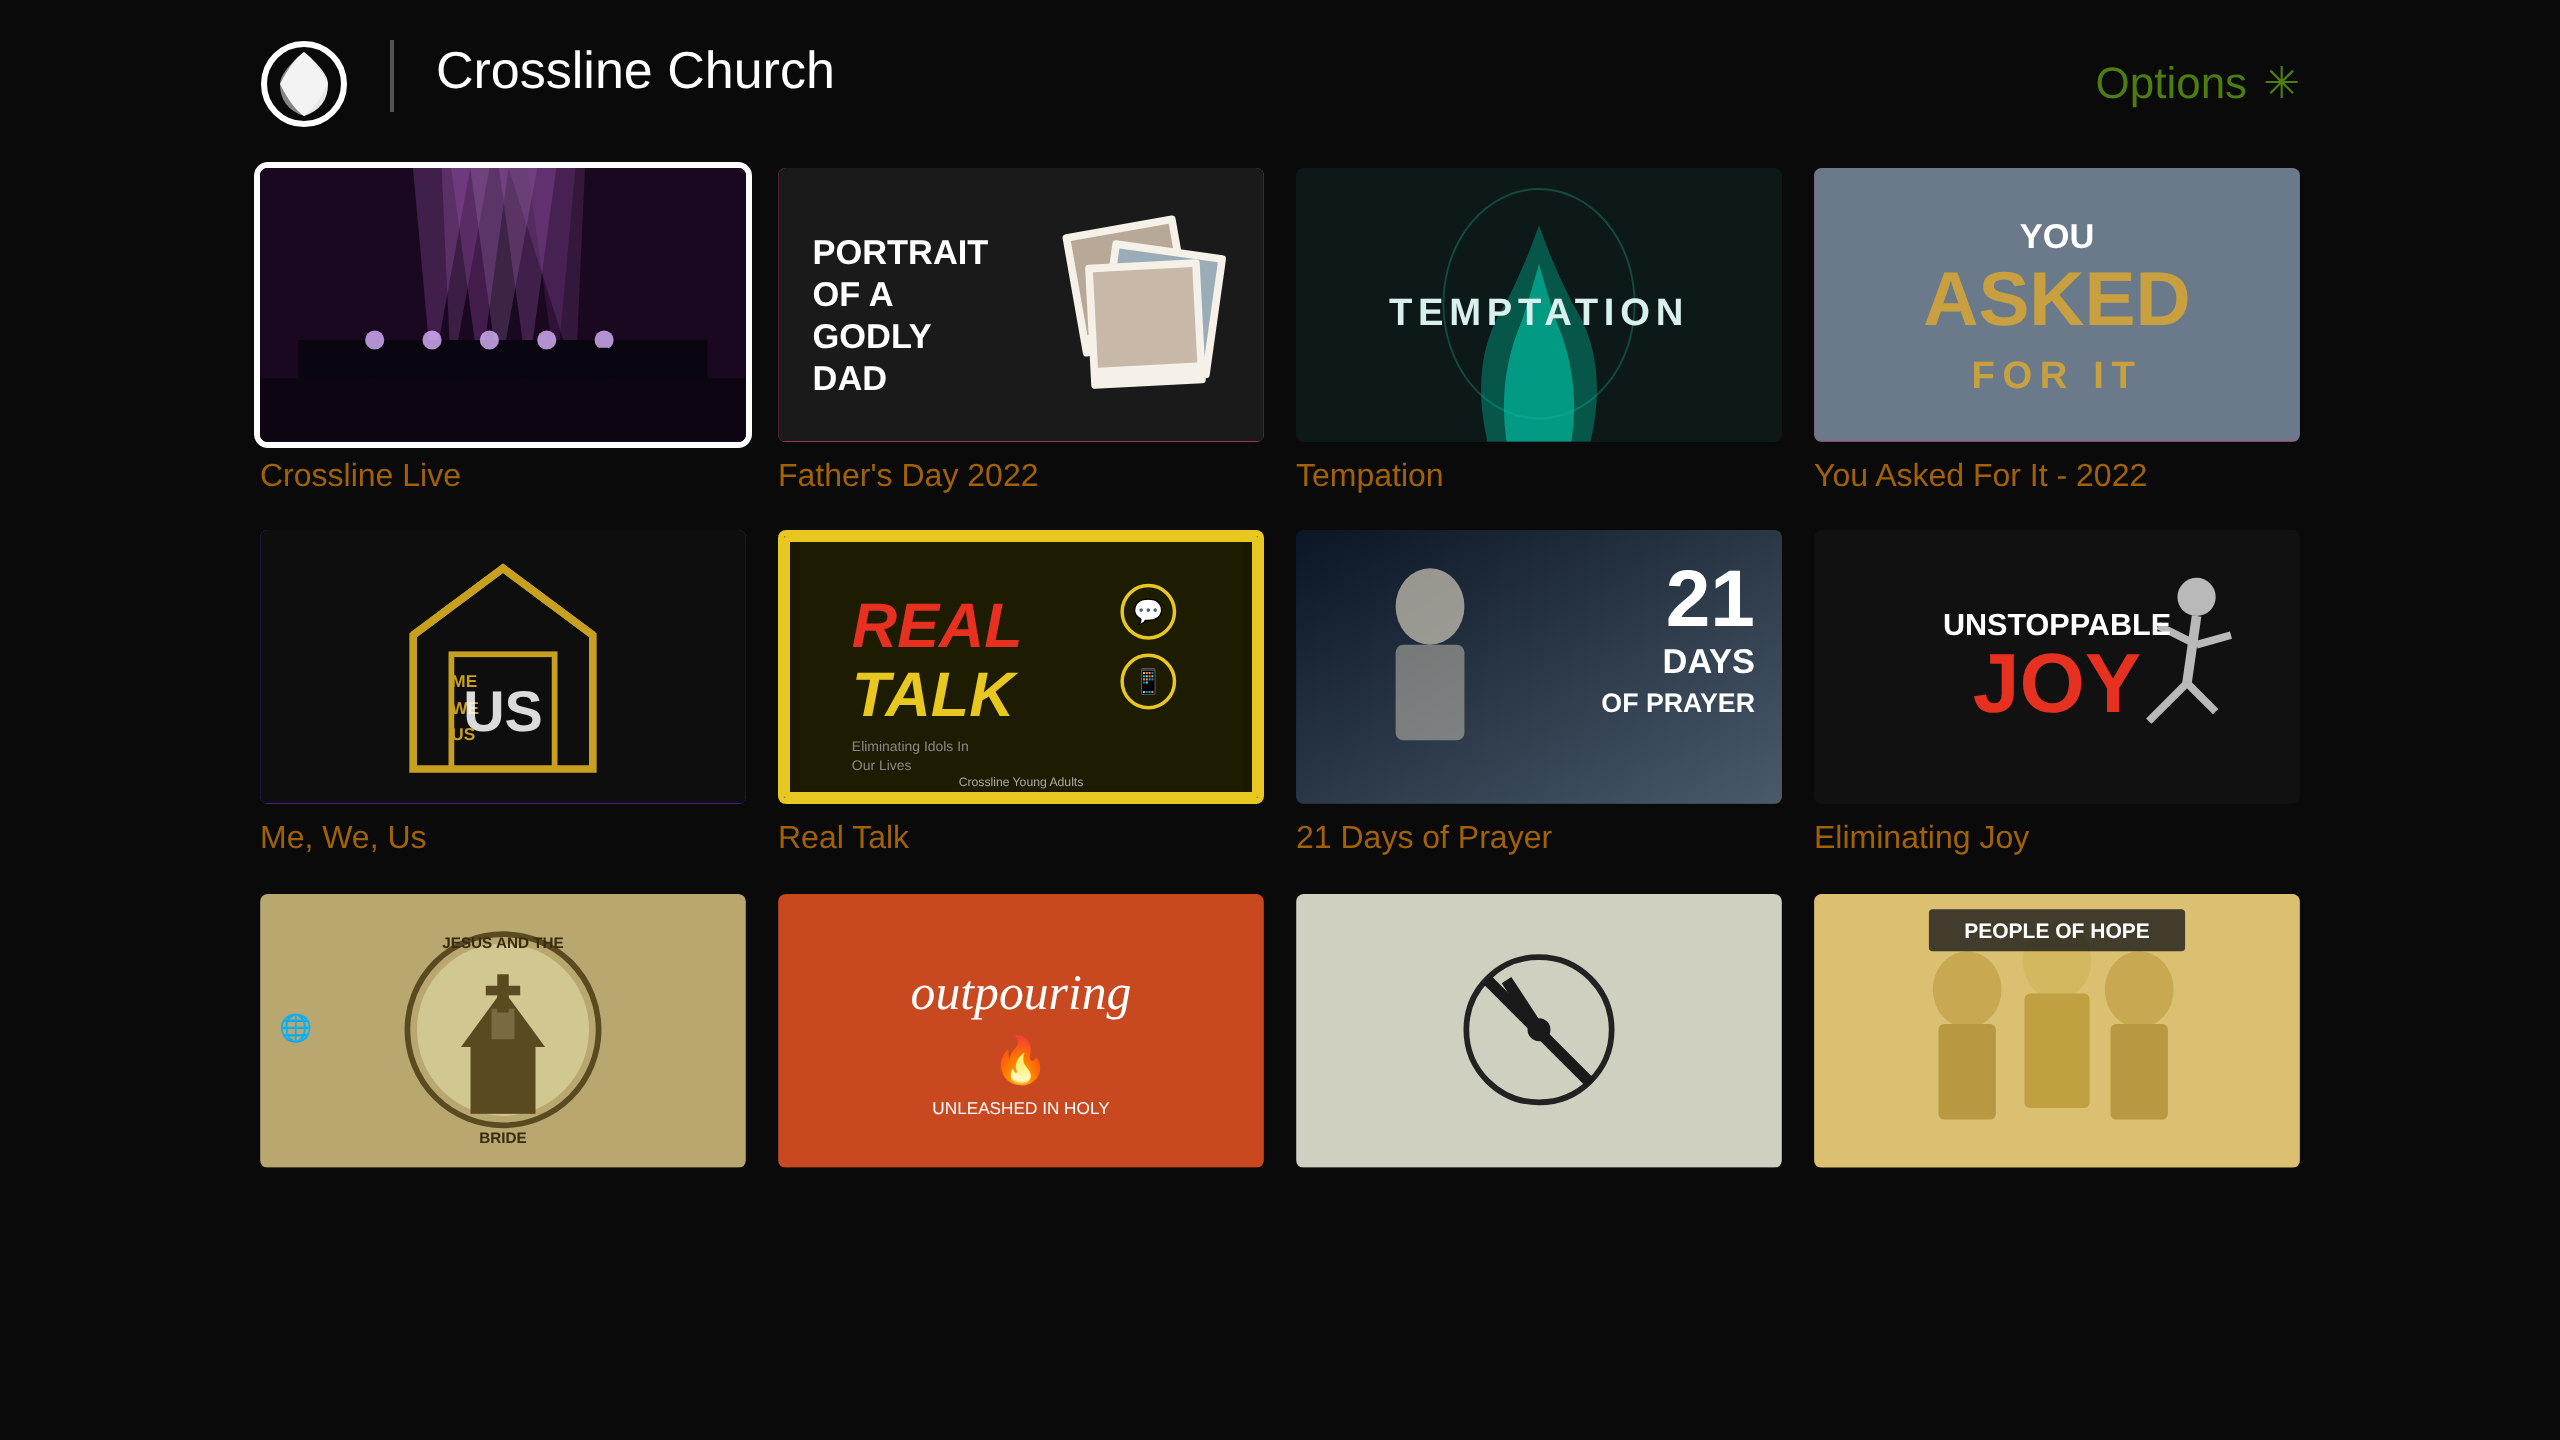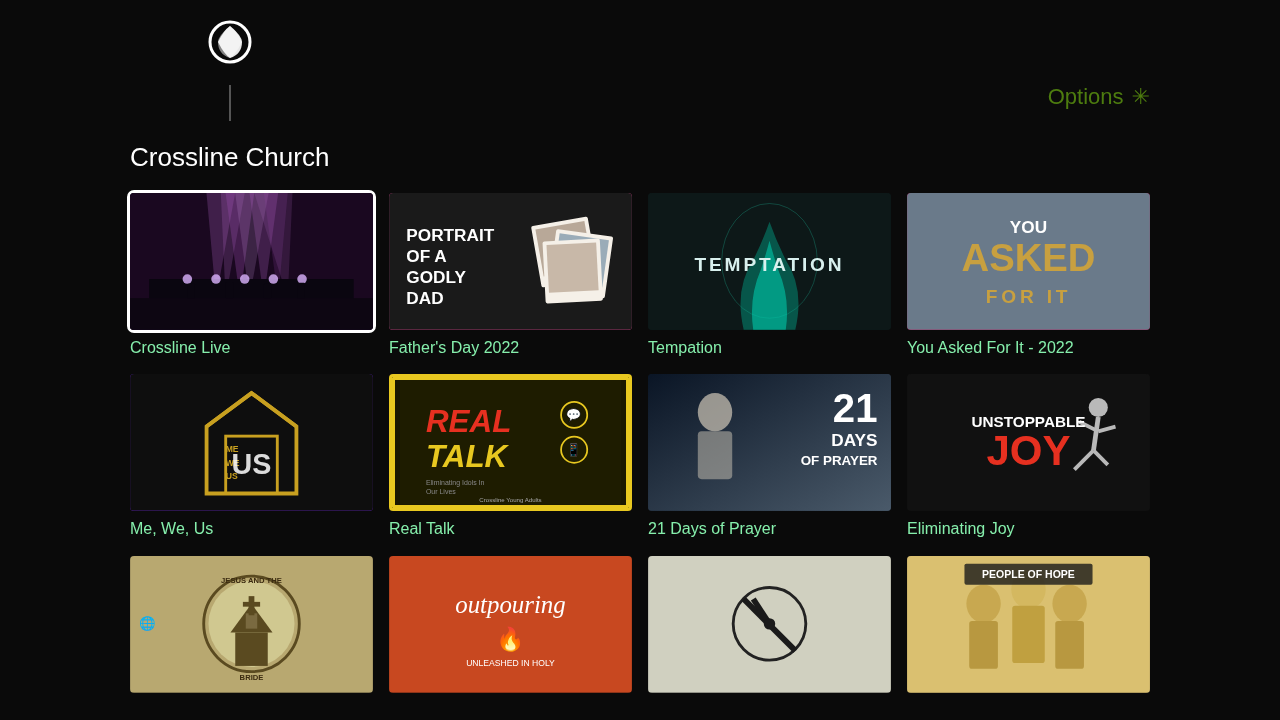--- a/index.html
+++ b/index.html
@@ -14,23 +14,22 @@
 
     
     .header {
       display: flex;
       align-items: center;
       justify-content: space-between;
       padding: 20px 130px 20px 130px;
     }
     .header-left {
       display: flex;
-      align-items: center;
+      align-items: flex-start;
       gap: 21px;
-      flex-direction: column;
     }
     .logo {
       width: 44px;
       height: 44px;
     }
     .divider {
       width: 2px;
       height: 36px;
       background: #555;
     }
@@ -68,21 +67,21 @@
       border-radius: 4px;
       overflow: hidden;
       position: relative;
       margin-bottom: 8px;
     }
     .card-thumb.selected {
       outline: 3px solid #ffffff;
     }
     .card-label {
       font-size: 16px;
-      color: #86efac;
+      color: #a16207;
       font-weight: 400;
       line-height: 1.3;
       text-align: center;
     }
 
     
     .thumb-crossline {
       background: #1a0a2a;
       width: 100%;
       height: 100%;

